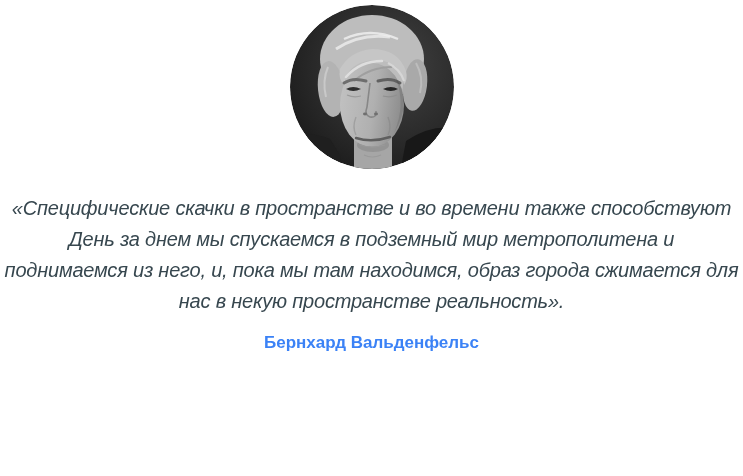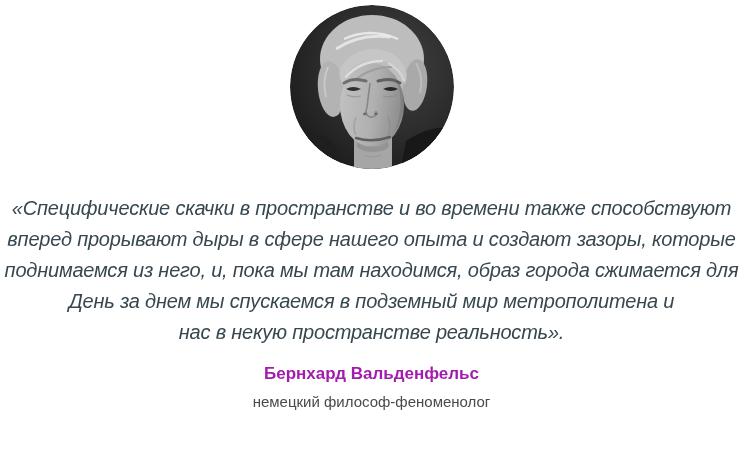--- a/index.html
+++ b/index.html
@@ -32,21 +32,21 @@
     letter-spacing: -0.2px;
     color: #37474f;
   }
   .quote-line { white-space: nowrap; }
   .author-name {
     margin-top: 16px;
     text-align: center;
     font-weight: bold;
     font-size: 17px;
     line-height: 20px;
-    color: #a21caf;
+    color: #3b82f6;
   }
   .author-role {
     margin-top: 9px;
     text-align: center;
     font-size: 15px;
     line-height: 18px;
     color: #4a4a4a;
   }
 </style>
 </head>
@@ -114,22 +114,20 @@
         <path d="M70,140 Q82,144 95,140" stroke="#999999" stroke-width="1.3" fill="none"></path>
         <path d="M74,150 Q82,154 91,150" stroke="#9a9a9a" stroke-width="1.2" fill="none"></path>
 
         <path d="M106,74 Q116,100 104,128 Q114,112 114,96 Q114,82 106,74 Z" fill="#000000" opacity="0.10"></path>
       </g>
     </svg>
   </div>
 
   <div class="quote-text">
     <div class="quote-line">«Специфические скачки в пространстве и во времени также способствуют</div>
-    <div class="quote-line">вперед прорывают дыры в сфере нашего опыта и создают зазоры, которые</div>
+    <div class="quote-line">День за днем мы спускаемся в подземный мир метрополитена и</div>
     <div class="quote-line">поднимаемся из него, и, пока мы там находимся, образ города сжимается для</div>
-    <div class="quote-line">День за днем мы спускаемся в подземный мир метрополитена и</div>
     <div class="quote-line">нас в некую пространстве реальность».</div>
   </div>
 
   <div class="author-name">Бернхард Вальденфельс</div>
-  <div class="author-role">немецкий философ-феноменолог</div>
 
 </div>
 
 </body></html>

